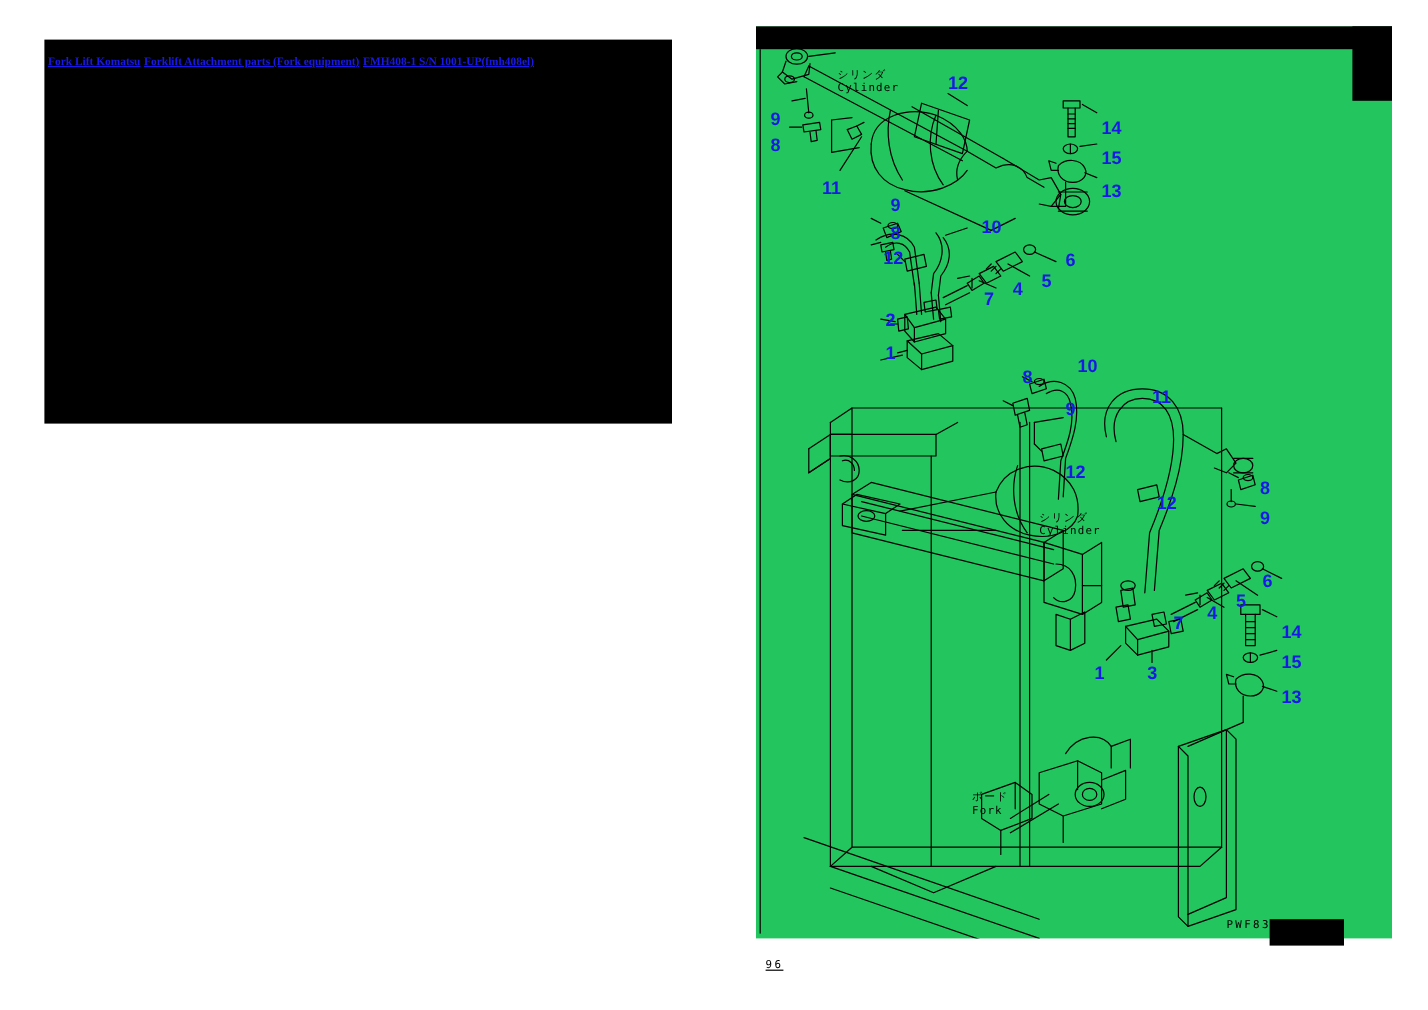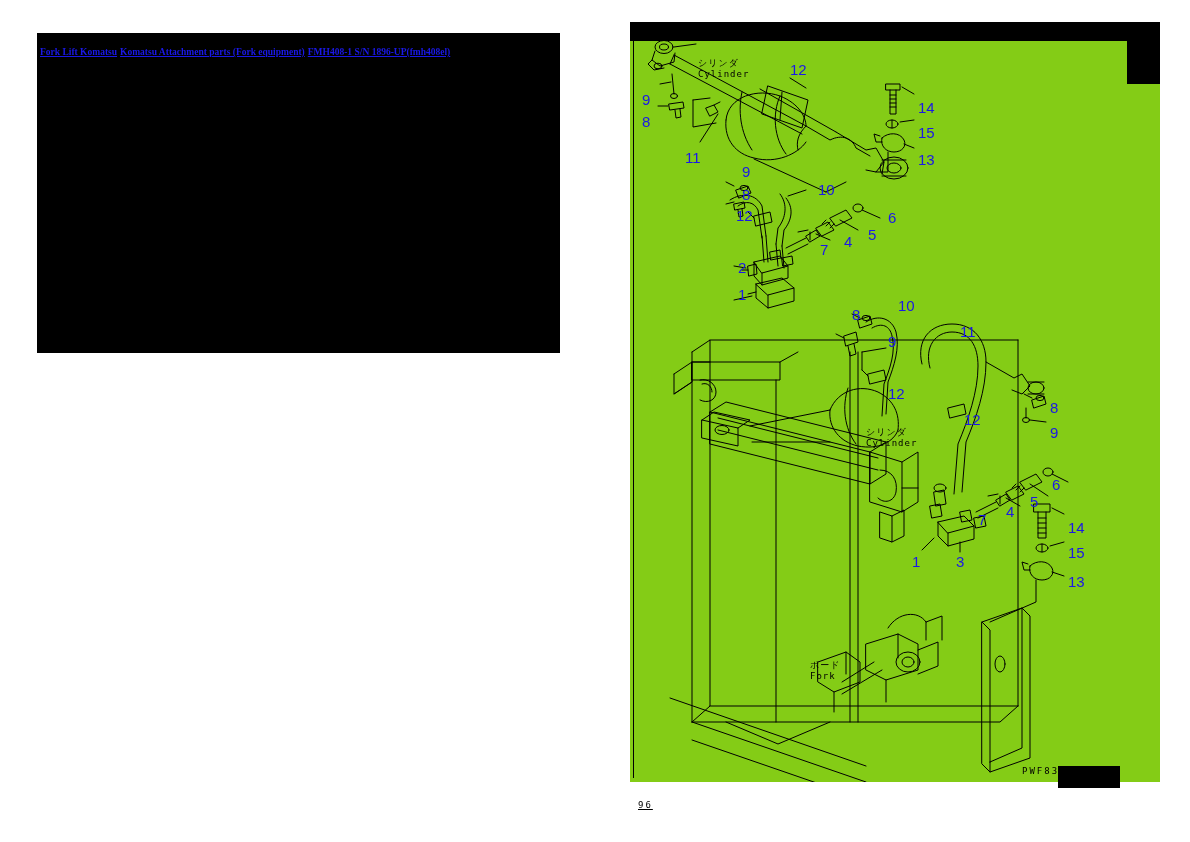--- a/index.html
+++ b/index.html
@@ -10,50 +10,50 @@
   #left-panel{position:absolute;left:37px;top:33px;width:523px;height:320px;
               background:#000000;}
   #breadcrumb{position:absolute;left:3px;top:14px;width:517px;
               font-family:"Liberation Serif",serif;font-size:9.5px;
               letter-spacing:0px;white-space:nowrap;line-height:11px;}
   #breadcrumb a{color:#1a18e8;font-weight:700;text-align:center;}
   #breadcrumb .sep{display:inline-block;width:3px;}
 
   
   #diagram-panel{position:absolute;left:630px;top:22px;width:530px;height:760px;
-                 background:#84cc16;}
+                 background:#22c55e;}
   #diagram-topband{position:absolute;left:0px;top:0px;width:530px;height:19px;
                    background:#000000;}
   #diagram-rightband{position:absolute;left:497px;top:0px;width:33px;height:62px;
                      background:#000000;}
   #diagram-brband{position:absolute;left:428px;top:744px;width:62px;height:22px;
                   background:#000000;}
   #diagram-frame{position:absolute;left:3px;top:19px;width:524px;height:737px;}
   #diagram-frame .vline{position:absolute;left:0px;top:0px;width:1px;height:737px;
                         background:#000000;}
 
   svg#tech{position:absolute;left:0;top:0;width:530px;height:760px;}
 
   .lbl{position:absolute;color:#1a18e8;font-family:"Liberation Sans",sans-serif;
-       font-size:15px;font-weight:400;line-height:1;}
+       font-size:15px;font-weight:700;line-height:1;}
   .jp{position:absolute;color:#000;font-family:"DejaVu Sans Mono",monospace;
       font-size:9px;line-height:11px;white-space:pre;letter-spacing:1px;}
   .pgcode{position:absolute;color:#000;font-family:"DejaVu Sans Mono",monospace;
           font-size:9px;letter-spacing:2px;}
   #watermark{position:absolute;left:222px;top:370px;width:290px;
              color:#222;font-family:"Liberation Sans",sans-serif;
              font-size:18px;font-weight:700;letter-spacing:.5px;
              opacity:.85;white-space:nowrap;}
 </style>
 </head>
 <body>
 
 <div id="left-panel">
   <div id="breadcrumb">
-    <a href="#">Fork Lift Komatsu</a><span class="sep"> </span><a href="#">Komatsu Attachment parts (Fork equipment)</a><span class="sep"> </span><a href="#">FMH408-1 S/N 1896-UP(fmh408el)</a>
+    <a href="#">Fork Lift Komatsu</a><span class="sep"> </span><a href="#">Forklift Attachment parts (Fork equipment)</a><span class="sep"> </span><a href="#">FMH408-1 S/N 1001-UP(fmh408el)</a>
   </div>
 </div>
 
 <div id="diagram-panel">
 
   <div id="diagram-topband"></div>
   <div id="diagram-rightband"></div>
   <div id="diagram-brband"></div>
 
   <div id="diagram-frame">

